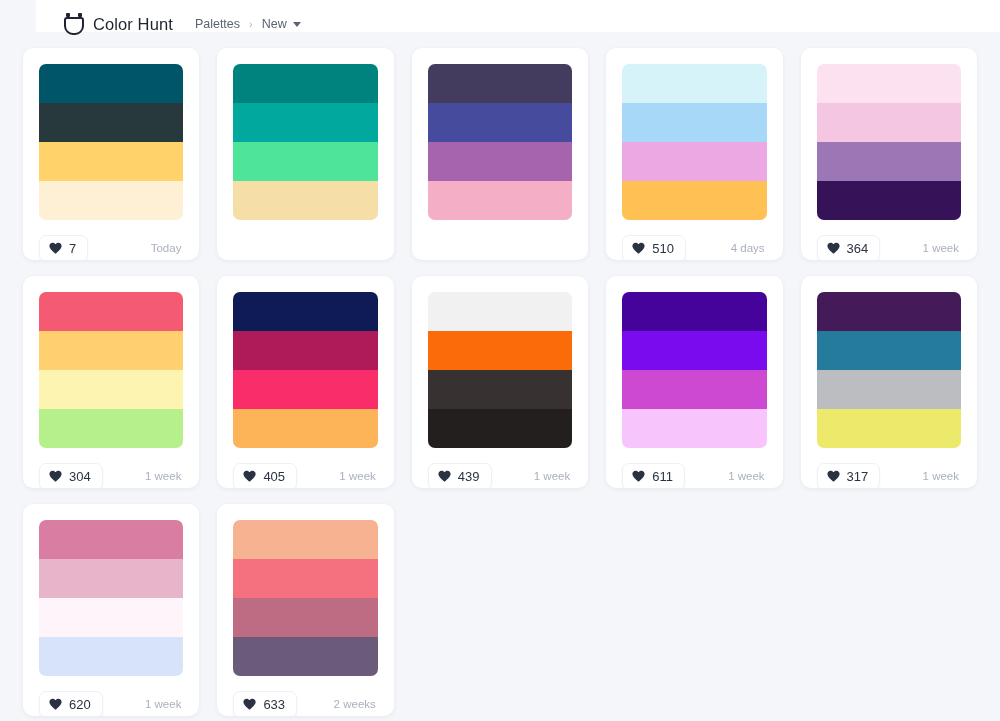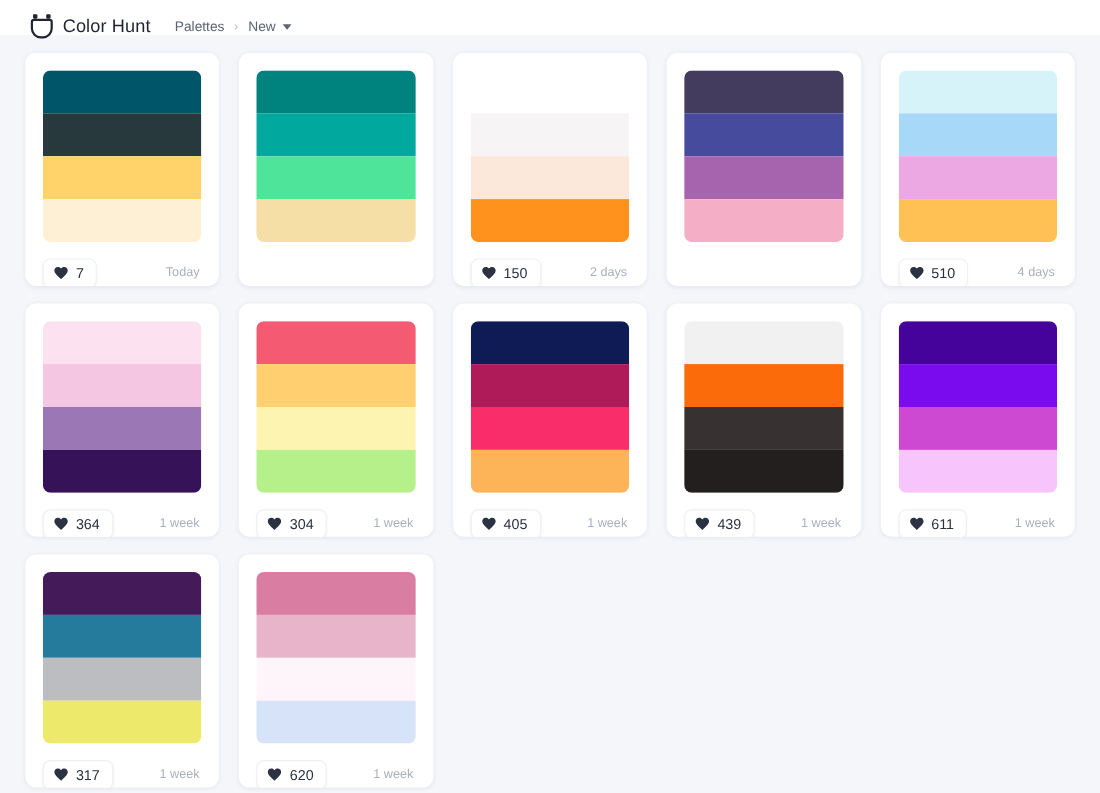--- a/index.html
+++ b/index.html
@@ -12,20 +12,21 @@
 
   
   #header {
     height: 32px;
     background: #ffffff;
     display: flex;
     align-items: center;
     padding: 16px 0 0 28px;
     position: relative;
     z-index: 5;
+    margin-left: 36px;
   }
   #logo-mark {
     width: 20px; height: 22px;
     position: relative;
     margin-right: 9px;
     flex: none;
   }
   #logo-mark .pin { position: absolute; top: 0; width: 4px; height: 4px; background: #1f2430; border-radius: 1px; }
   #logo-mark .pin.left { left: 2px; }
   #logo-mark .pin.right { right: 2px; }
@@ -159,37 +160,20 @@
     <div class="card">
       <div class="swatches">
         <div class="swatch" style="background: rgb(0, 130, 127);"></div>
         <div class="swatch" style="background: rgb(0, 168, 158);"></div>
         <div class="swatch" style="background: rgb(78, 228, 154);"></div>
         <div class="swatch" style="background: rgb(245, 223, 166);"></div>
       </div>
     </div>
     <div class="card">
       <div class="swatches">
-        <div class="swatch" style="background: rgb(255, 255, 255);"></div>
-        <div class="swatch" style="background: rgb(247, 244, 246);"></div>
-        <div class="swatch" style="background: rgb(252, 232, 218);"></div>
-        <div class="swatch" style="background: rgb(255, 146, 28);"></div>
-      </div>
-      <div class="card-footer">
-        <div class="like-btn">
-          <svg class="heart-icon" width="13" height="12" viewBox="0 0 24 22">
-            <path fill="#2b3342" d="M12 21.6l-1.7-1.6C4.3 14.5 0.7 11.2 0.7 7.1 0.7 3.8 3.3 1.2 6.6 1.2c1.9 0 3.7 0.9 4.9 2.3h1c1.2-1.4 3-2.3 4.9-2.3 3.3 0 5.9 2.6 5.9 5.9 0 4.1-3.6 7.4-9.6 12.9L12 21.6z"></path>
-          </svg>
-          <span class="like-count">150</span>
-        </div>
-        <div class="card-date">2 days</div>
-      </div>
-    </div>
-    <div class="card">
-      <div class="swatches">
         <div class="swatch" style="background: rgb(68, 60, 94);"></div>
         <div class="swatch" style="background: rgb(70, 75, 158);"></div>
         <div class="swatch" style="background: rgb(166, 99, 174);"></div>
         <div class="swatch" style="background: rgb(244, 174, 197);"></div>
       </div>
     </div>
     <div class="card">
       <div class="swatches">
         <div class="swatch" style="background: rgb(214, 243, 250);"></div>
         <div class="swatch" style="background: rgb(168, 216, 248);"></div>
@@ -318,13 +302,30 @@
       <div class="card-footer">
         <div class="like-btn">
           <svg class="heart-icon" width="13" height="12" viewBox="0 0 24 22">
             <path fill="#2b3342" d="M12 21.6l-1.7-1.6C4.3 14.5 0.7 11.2 0.7 7.1 0.7 3.8 3.3 1.2 6.6 1.2c1.9 0 3.7 0.9 4.9 2.3h1c1.2-1.4 3-2.3 4.9-2.3 3.3 0 5.9 2.6 5.9 5.9 0 4.1-3.6 7.4-9.6 12.9L12 21.6z"></path>
           </svg>
           <span class="like-count">620</span>
         </div>
         <div class="card-date">1 week</div>
       </div>
     </div>
+    <div class="card">
+      <div class="swatches">
+        <div class="swatch" style="background: rgb(247, 178, 146);"></div>
+        <div class="swatch" style="background: rgb(246, 113, 128);"></div>
+        <div class="swatch" style="background: rgb(189, 108, 132);"></div>
+        <div class="swatch" style="background: rgb(107, 90, 121);"></div>
+      </div>
+      <div class="card-footer">
+        <div class="like-btn">
+          <svg class="heart-icon" width="13" height="12" viewBox="0 0 24 22">
+            <path fill="#2b3342" d="M12 21.6l-1.7-1.6C4.3 14.5 0.7 11.2 0.7 7.1 0.7 3.8 3.3 1.2 6.6 1.2c1.9 0 3.7 0.9 4.9 2.3h1c1.2-1.4 3-2.3 4.9-2.3 3.3 0 5.9 2.6 5.9 5.9 0 4.1-3.6 7.4-9.6 12.9L12 21.6z"></path>
+          </svg>
+          <span class="like-count">633</span>
+        </div>
+        <div class="card-date">2 weeks</div>
+      </div>
+    </div>
   </div>
 
 </body></html>

